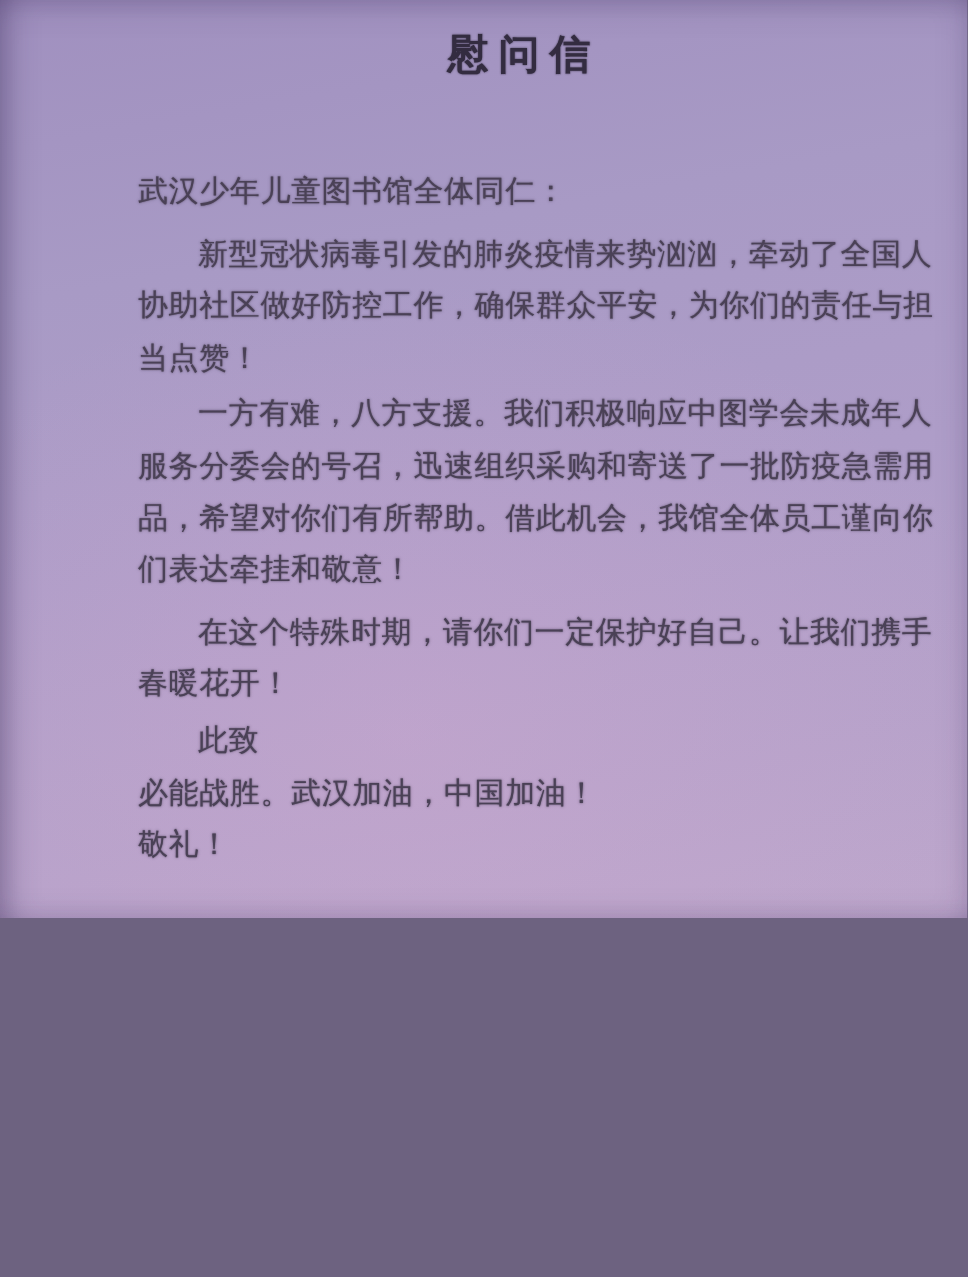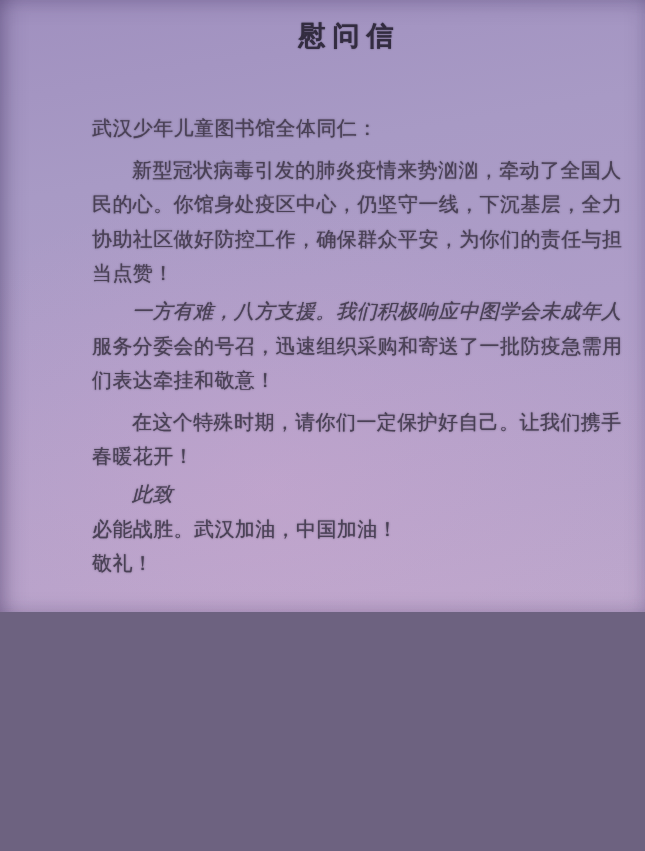--- a/index.html
+++ b/index.html
@@ -29,21 +29,21 @@
   .body-text{
     position:absolute;top:99px;left:92px;width:505px;
     font-size:20px;line-height:34.6px;
     color:#4a4156;
     text-shadow:0 0 1.2px rgba(74,65,86,0.85),0 0 2.5px rgba(74,65,86,0.25);
     letter-spacing:0.4px;
     margin-top:12px;
   }
   .line{white-space:nowrap;}
   .indent{text-indent:2em;}
-  .mt-s{margin-top:3px;font-style:italic;}
+  .mt-s{margin-top:3px;}
   .mt-m{margin-top:7px;}
   .mt-l{margin-top:22px;}
   .signature{
     position:absolute;top:735px;right:56px;
     text-align:right;
     font-size:20px;
     color:#4a4156;
     text-shadow:0 0 1.2px rgba(74,65,86,0.85);
     z-index:2;
   }
@@ -67,25 +67,25 @@
 </head>
 <body>
 
 <div class="paper">
 
   <div class="title">慰问信</div>
 
   <div class="body-text">
     <div class="line">武汉少年儿童图书馆全体同仁：</div>
     <div class="line indent mt-m">新型冠状病毒引发的肺炎疫情来势汹汹，牵动了全国人</div>
-    <div class="line">民的心。你馆身处疫区中心，仍坚守一线，下沉基层，全力</div>
     <div class="line">协助社区做好防控工作，确保群众平安，为你们的责任与担</div>
     <div class="line">当点赞！</div>
     <div class="line indent mt-s">一方有难，八方支援。我们积极响应中图学会未成年人</div>
     <div class="line">服务分委会的号召，迅速组织采购和寄送了一批防疫急需用</div>
+    <div class="line">品，希望对你们有所帮助。借此机会，我馆全体员工谨向你</div>
     <div class="line">们表达牵挂和敬意！</div>
     <div class="line indent mt-m">在这个特殊时期，请你们一定保护好自己。让我们携手</div>
     <div class="line">春暖花开！</div>
     <div class="line indent mt-s">此致</div>
     <div class="line">必能战胜。武汉加油，中国加油！</div>
     <div class="line">敬礼！</div>
   </div>
 
   <div class="signature">
     <div class="org">杭州少年儿童图书馆</div>

